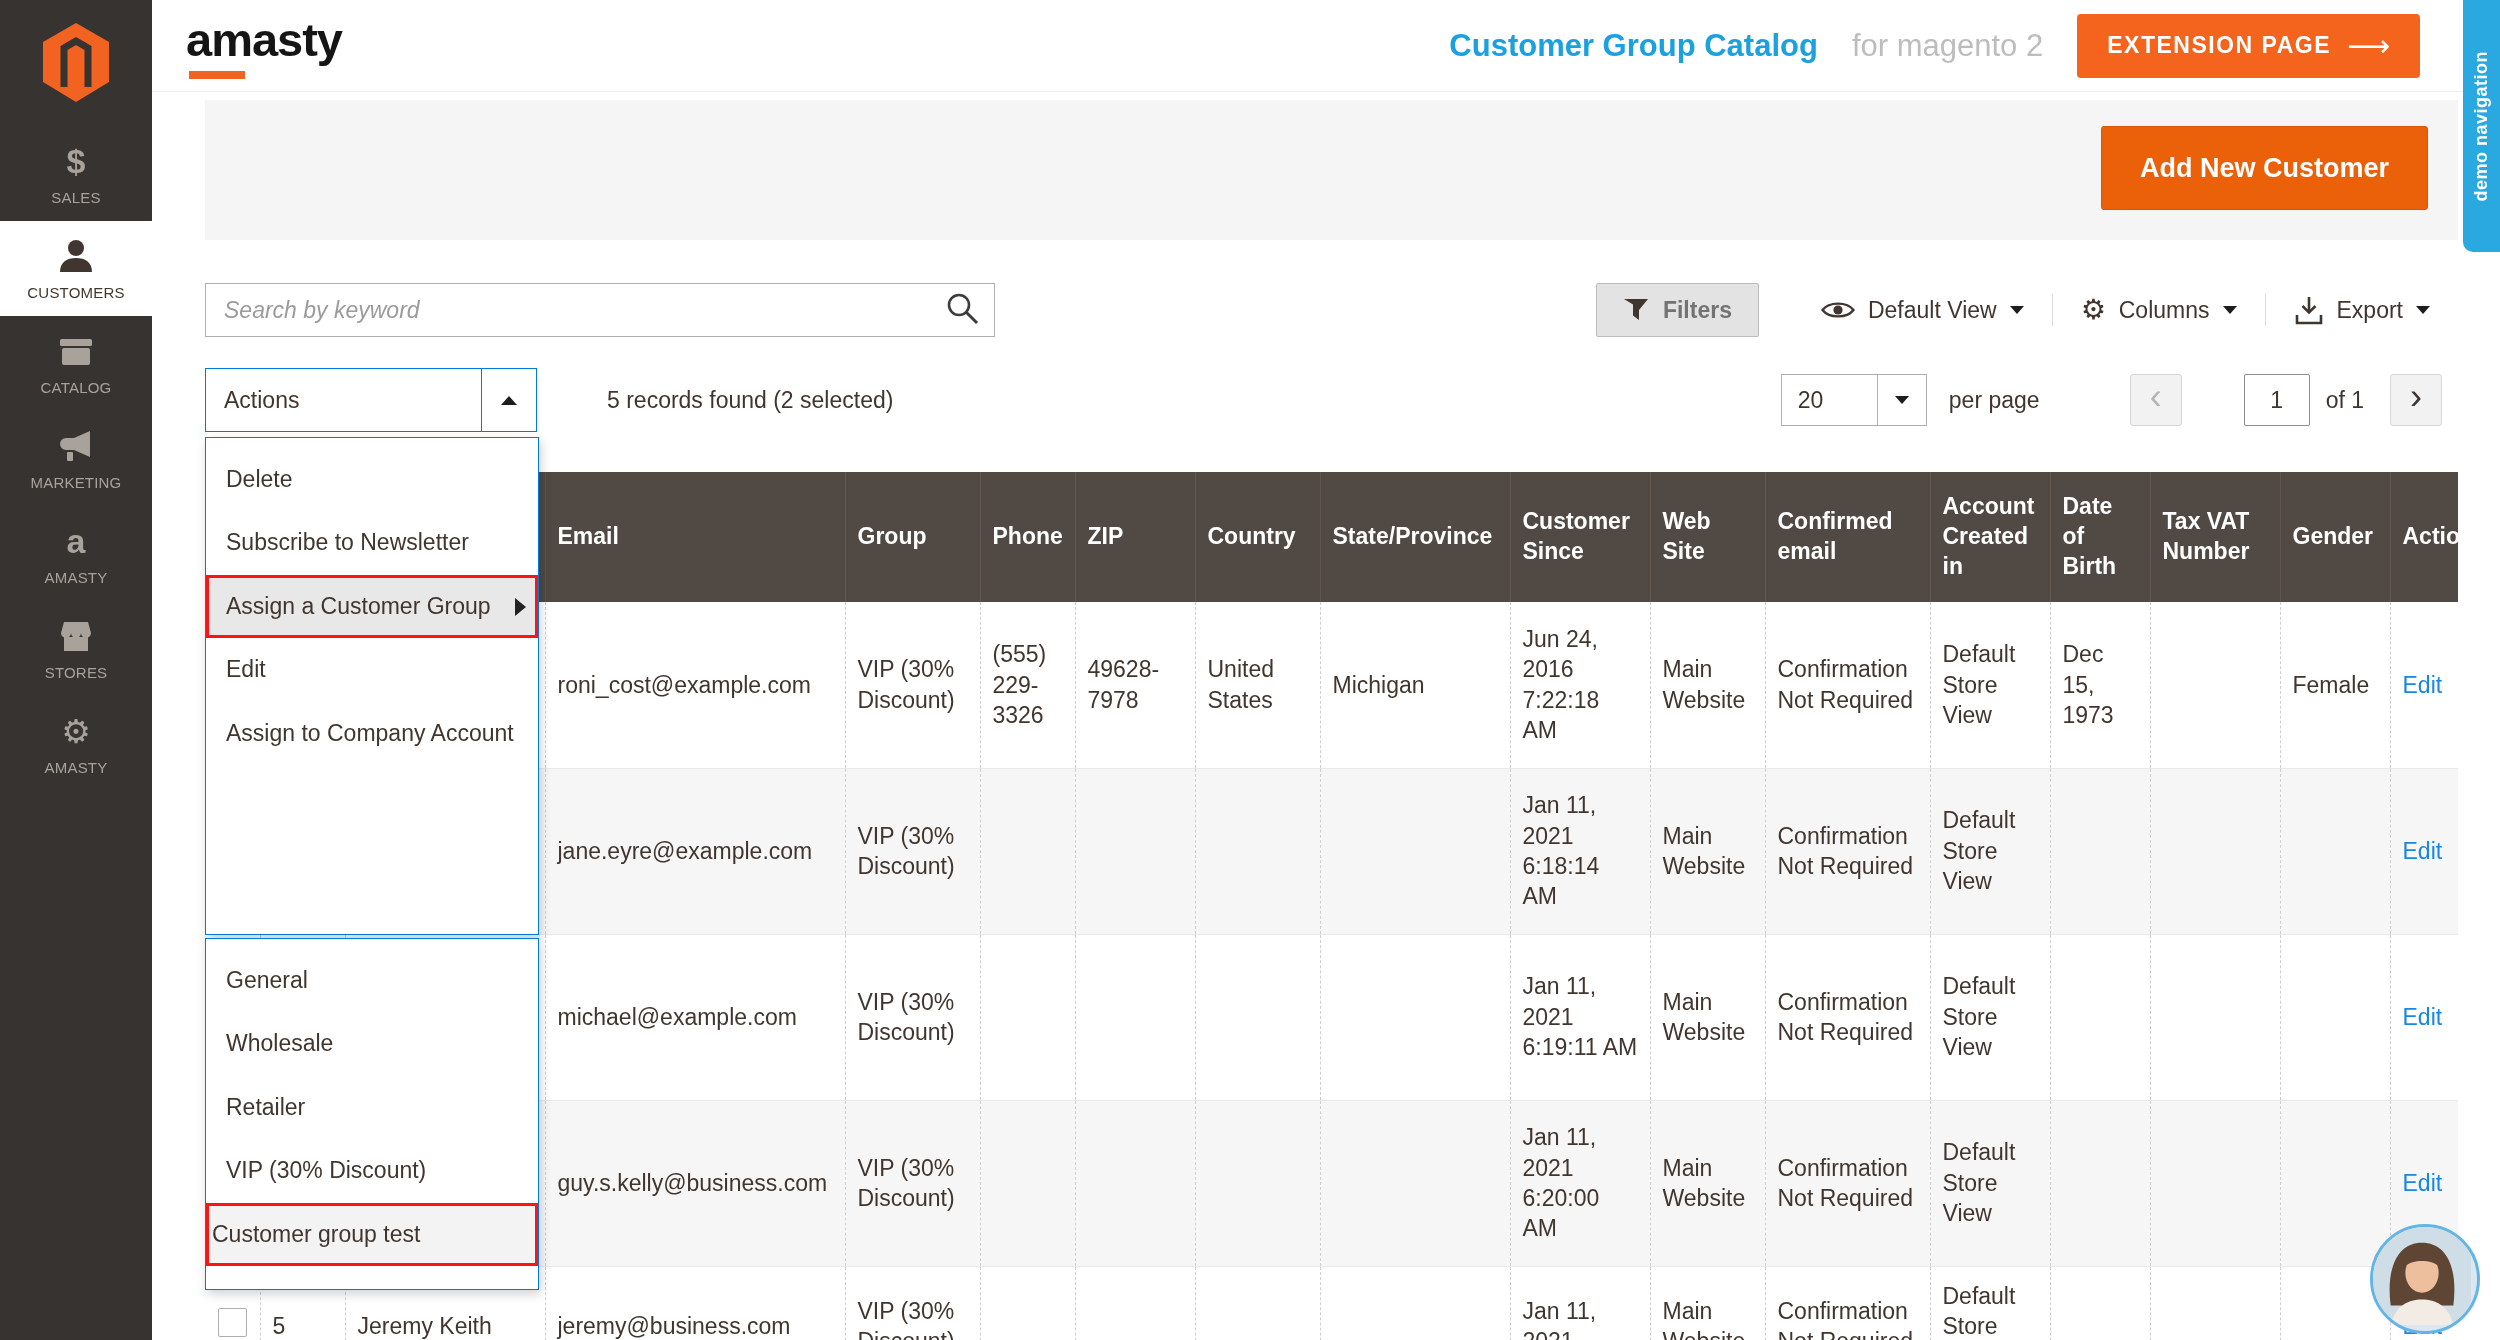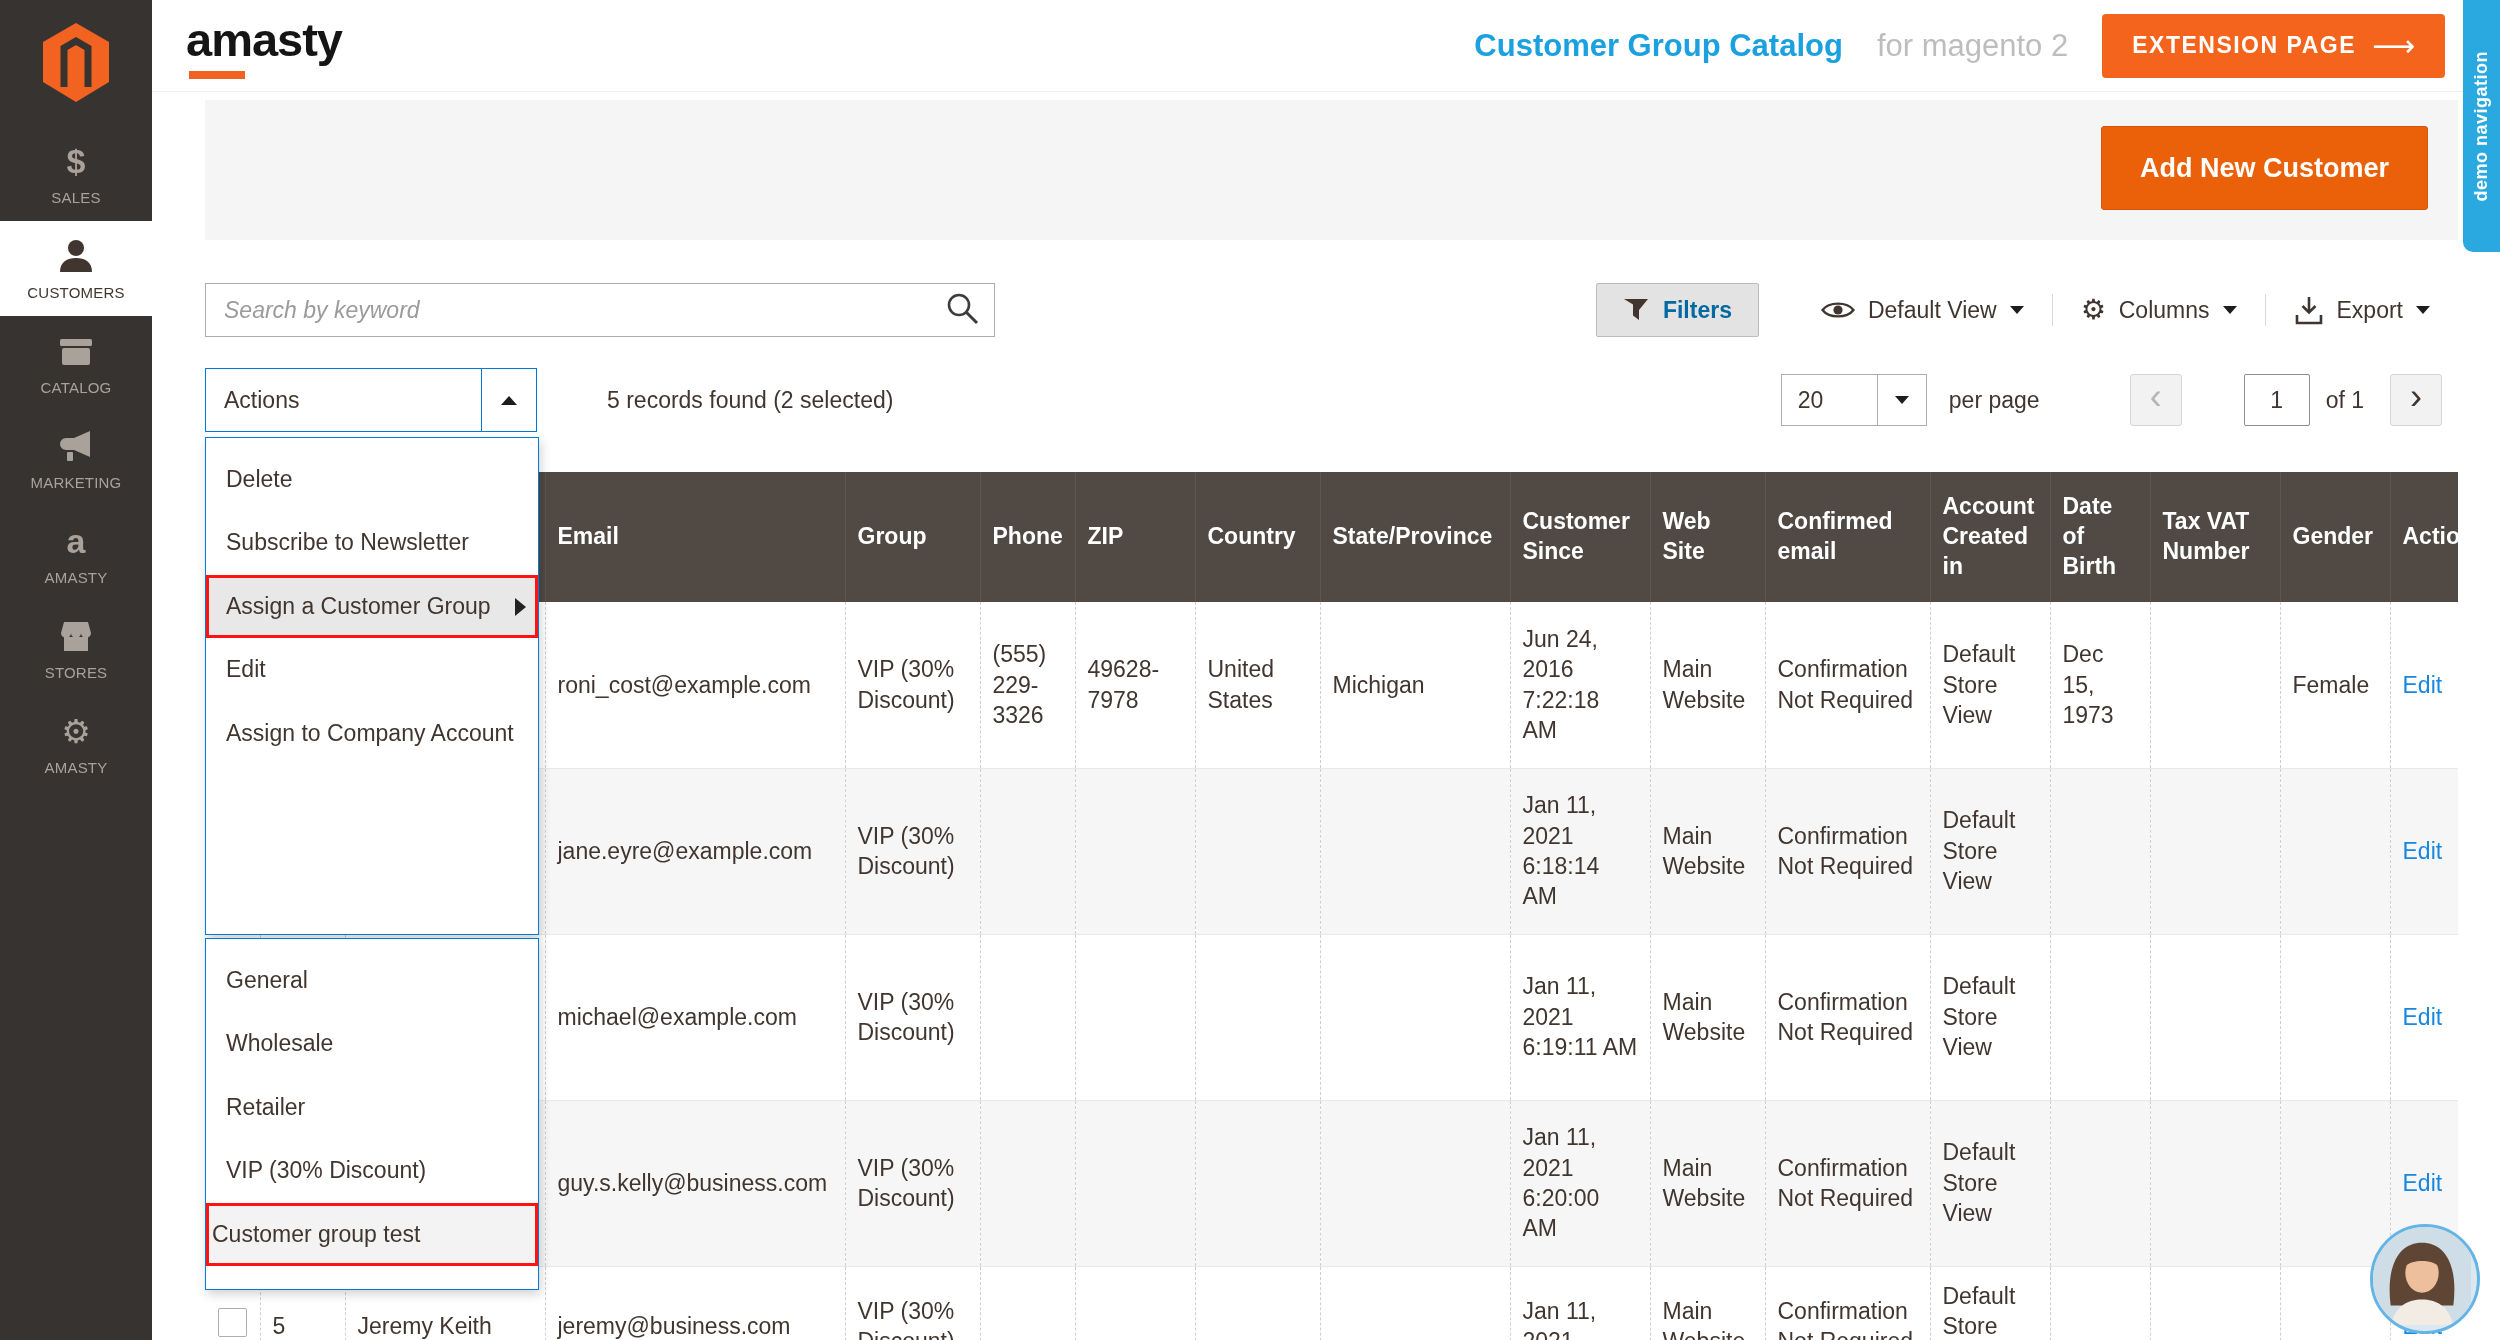--- a/index.html
+++ b/index.html
@@ -13,21 +13,21 @@
   .sb-item { height:95px; display:flex; flex-direction:column; align-items:center; justify-content:center; gap:8px; color:#a9a29b; cursor:pointer; }
   .sb-item .sb-ico { height:40px; display:flex; align-items:center; justify-content:center; font-size:34px; font-weight:bold; line-height:1; }
   .sb-item .sb-ico svg { fill:currentColor; }
   .sb-item .sb-lbl { font-size:15px; letter-spacing:.2px; }
   .sb-item.active { background:#fff; color:#41362f; }
   
   .top-header { position:absolute; left:152px; top:0; width:2348px; height:92px; background:#fff;
     border-bottom:1px solid #f0f0f0; display:flex; align-items:center; padding-left:34px; box-sizing:border-box; z-index:30; }
   .amasty-logo { font-size:47px; font-weight:bold; letter-spacing:-1px; color:#151515; position:relative; padding-bottom:12px; }
   .amasty-logo::after { content:""; position:absolute; left:3px; bottom:0; width:56px; height:8px; background:#f26322; }
-  .header-right { margin-left:auto; display:flex; align-items:center; gap:34px; padding-right:55px; }
+  .header-right { margin-left:auto; display:flex; align-items:center; gap:34px; padding-right:80px; }
   .page-title { font-size:31px; font-weight:bold; color:#1ba0e0; cursor:pointer; }
   .page-subtitle { font-size:31px; color:#bdbdbd; }
   .ext-btn { height:64px; background:#f4641c; color:#fff; border:none; border-radius:4px; font-size:23px; font-weight:bold;
     letter-spacing:1.5px; padding:0 30px; display:flex; align-items:center; gap:16px; cursor:pointer; font-family:inherit; }
   .ext-arrow { font-size:30px; font-weight:normal; letter-spacing:0; }
   .demo-strip { position:absolute; right:0; top:0; width:37px; height:252px; background:#2aa9e0; border-radius:0 0 0 10px;
     z-index:60; display:flex; align-items:center; justify-content:center; cursor:pointer; }
   .demo-strip span { writing-mode:vertical-rl; transform:rotate(180deg); color:#fff; font-size:18px; font-weight:bold; letter-spacing:.5px; }
   
   .main { position:absolute; left:152px; top:92px; width:2348px; height:1248px; background:#fff; }
@@ -36,21 +36,21 @@
     color:#fff; font-size:27px; font-weight:bold; padding:0 38px; cursor:pointer; font-family:inherit; }
   
   .controls { position:absolute; left:53px; top:191px; width:2253px; height:54px; display:flex; align-items:center; }
   .search-box { width:790px; height:54px; border:1px solid #adadad; background:#fff; position:relative; box-sizing:border-box; }
   .search-input { width:100%; height:100%; border:none; outline:none; font-size:23px; font-style:italic; color:#555;
     padding:0 70px 0 18px; box-sizing:border-box; font-family:inherit; background:transparent; }
   .search-input::placeholder { color:#9b9b9b; font-style:italic; }
   .search-btn { position:absolute; right:2px; top:3px; width:58px; height:46px; background:transparent; border:none; cursor:pointer; }
   .ctrl-right { margin-left:auto; display:flex; align-items:center; height:54px; }
   .filters-btn { height:54px; background:#e3e3e3; border:1px solid #bdbcbc; display:flex; align-items:center; gap:14px;
-    padding:0 26px; font-size:23px; font-weight:bold; color:#0369a1; cursor:pointer; border-radius:2px; margin-right:34px; font-family:inherit; }
+    padding:0 26px; font-size:23px; font-weight:bold; color:#737373; cursor:pointer; border-radius:2px; margin-right:34px; font-family:inherit; }
   .ctrl-item { display:flex; align-items:center; gap:13px; font-size:23px; color:#41362f; cursor:pointer; padding:0 28px; }
   .ctrl-divider { width:1px; height:32px; background:#dadada; }
   .tri-down { width:0; height:0; border-left:7px solid transparent; border-right:7px solid transparent; border-top:8px solid #1d1d1d; }
   .tri-up { width:0; height:0; border-left:8px solid transparent; border-right:8px solid transparent; border-bottom:9px solid #1d1d1d; }
   
   .grid-row { position:absolute; left:53px; top:276px; width:2253px; height:64px; display:flex; align-items:center; }
   .actions-select { width:332px; height:64px; border:1px solid #007bdb; background:#fff; display:flex; align-items:stretch; box-sizing:border-box; cursor:pointer; }
   .actions-select .sel-label { flex:1; display:flex; align-items:center; padding-left:18px; font-size:23px; }
   .sel-arrow-seg { width:54px; border-left:1px solid #007bdb; display:flex; align-items:center; justify-content:center; background:#fff; }
   .records { margin-left:70px; font-size:23px; }

